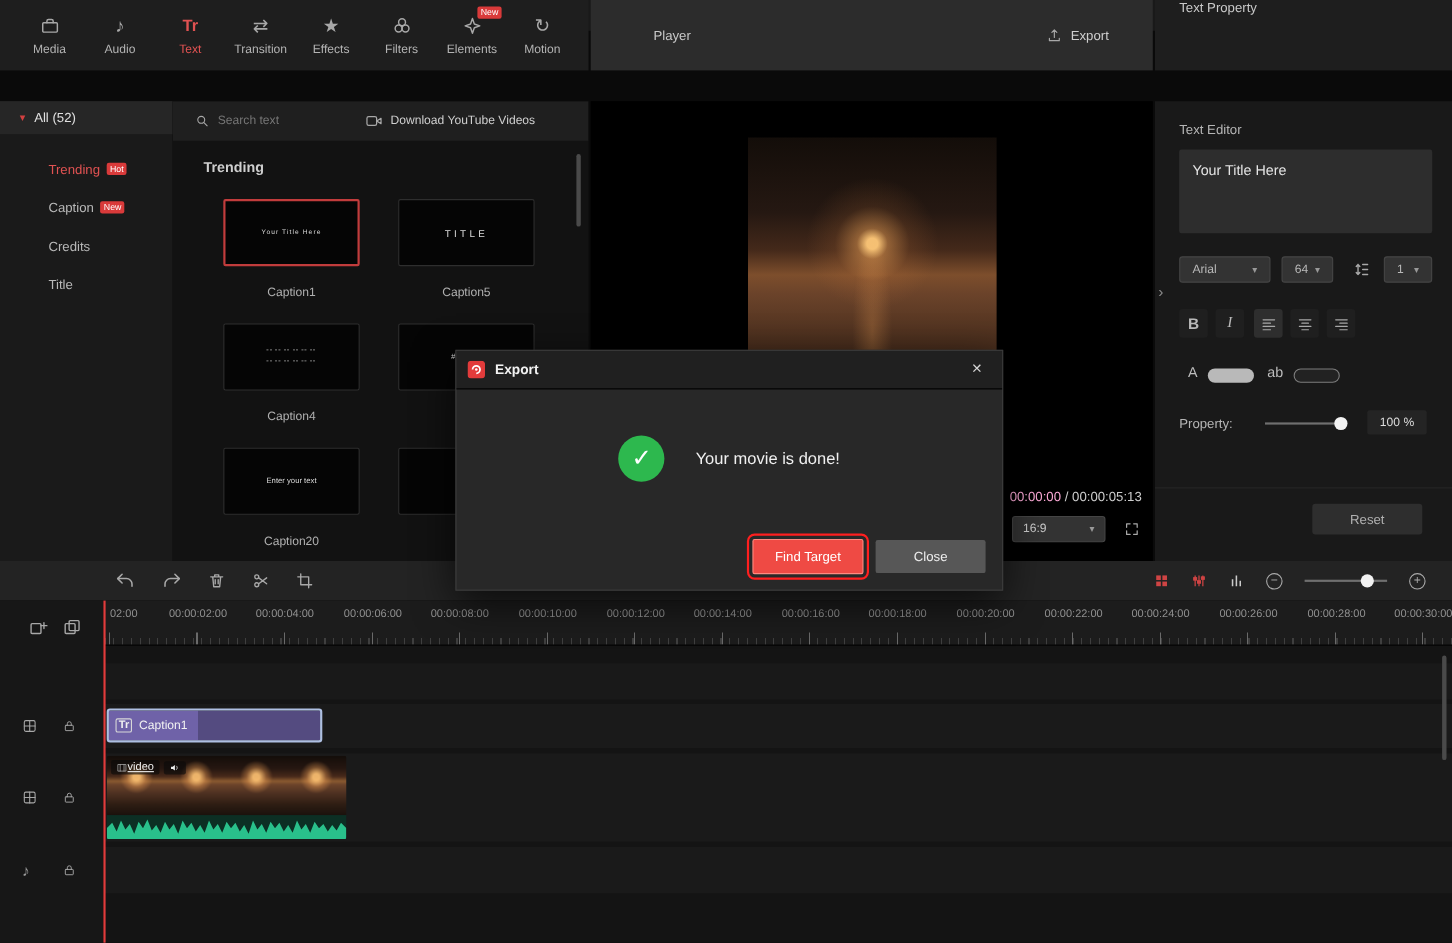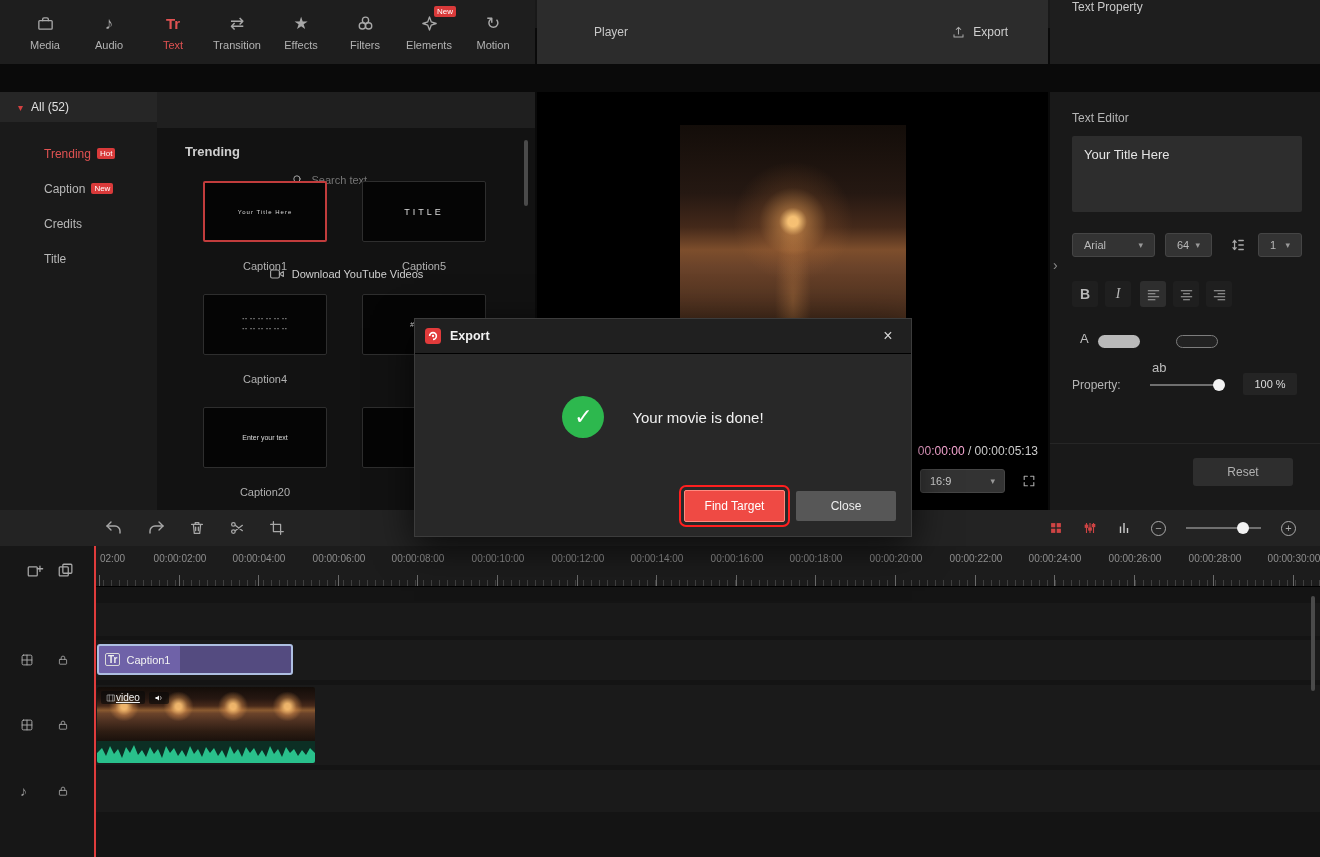--- a/index.html
+++ b/index.html
@@ -38,21 +38,21 @@
   .main { position:absolute; top:92px; height:418px; }
   .sidebar { left:0; width:157px; background:#1a1a1a; }
   .filter-row { height:30px; background:#262626; display:flex; align-items:center; gap:8px; padding-left:18px; }
   .filter-caret { color:#d34040; font-size:10px; }
   .filter-lb { color:#e0e0e0; font-size:12px; }
   .side-item { height:35px; display:flex; align-items:center; gap:6px; padding-left:44px; color:#b8b8b8; font-size:12px; }
   .side-item.active { color:#e05252; }
   .mini-badge { background:#d93a3a; color:#fff; font-size:8px; padding:1px 3px; border-radius:2px; }
 
   .templates { left:157px; width:378px; background:#121212; }
-  .search-row { height:36px; background:#1f1f1f; display:flex; align-items:center;flex-direction:column; }
+  .search-row { height:36px; background:#1f1f1f; display:flex; align-items:center; }
   .search-box { display:flex; align-items:center; gap:7px; padding-left:20px; flex:0 0 175px; }
   .search-input { background:transparent; border:none; outline:none; color:#9a9a9a; font-size:11px; width:110px;
     font-family:"Liberation Sans",sans-serif; }
   .dl-btn { display:flex; align-items:center; gap:7px; color:#cfcfcf; font-size:11px; }
   .sect-title { color:#cfcfcf; font-size:13px; font-weight:bold; margin:16px 0 0 28px; }
   .tgrid { position:absolute; left:46px; top:89px; width:290px; }
   .tile { position:absolute; width:124px; height:61px; background:#050505; border:1px solid #2e2e2e; border-radius:2px;
     display:flex; align-items:center; justify-content:center; color:#dcdcdc; }
   .tile.sel { border:2px solid #c13c3c; }
   .tile-lb { position:absolute; width:124px; text-align:center; color:#b0b0b0; font-size:11px; }
@@ -395,21 +395,21 @@
         </svg>
     </div>
     <div class="fmt-btn" style="left:156px;">
       <svg class="ic" width="15" height="15" viewBox="0 0 20 20">
           <path d="M3 5h14M8 9h9M3 13h14M8 17h9"></path>
         </svg>
     </div>
 
     <span class="color-lb" style="left:30px;">A</span>
     <div class="swatch sw-fill" style="left:48px;"></div>
-    <span class="color-lb" style="left:102px;margin-top:29px;">ab</span>
+    <span class="color-lb" style="left:102px;">ab</span>
     <div class="swatch sw-outline" style="left:126px;"></div>
 
     <span class="op-label">Property:</span>
     <div class="op-slider">
       <div class="op-thumb"></div>
     </div>
     <div class="op-value">100 %</div>
 
     <div class="prop-div"></div>
     <div class="reset-btn">Reset</div>

